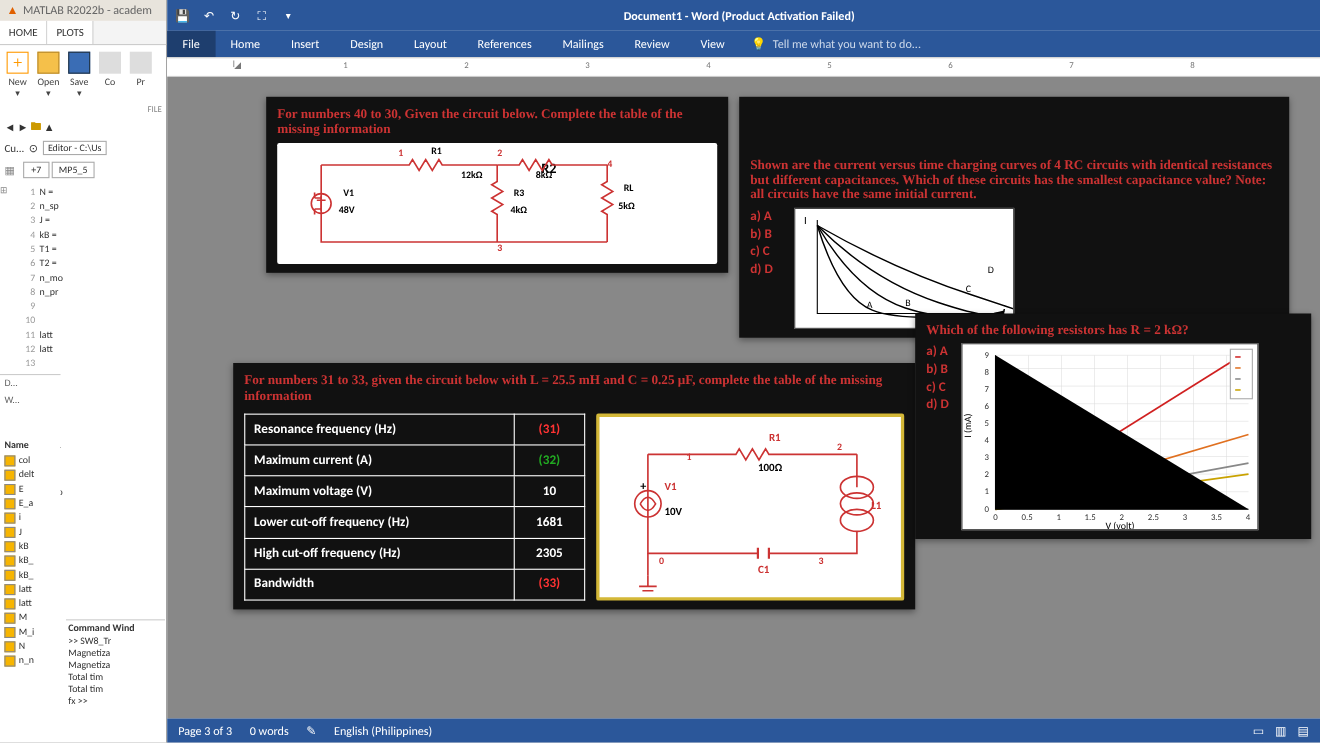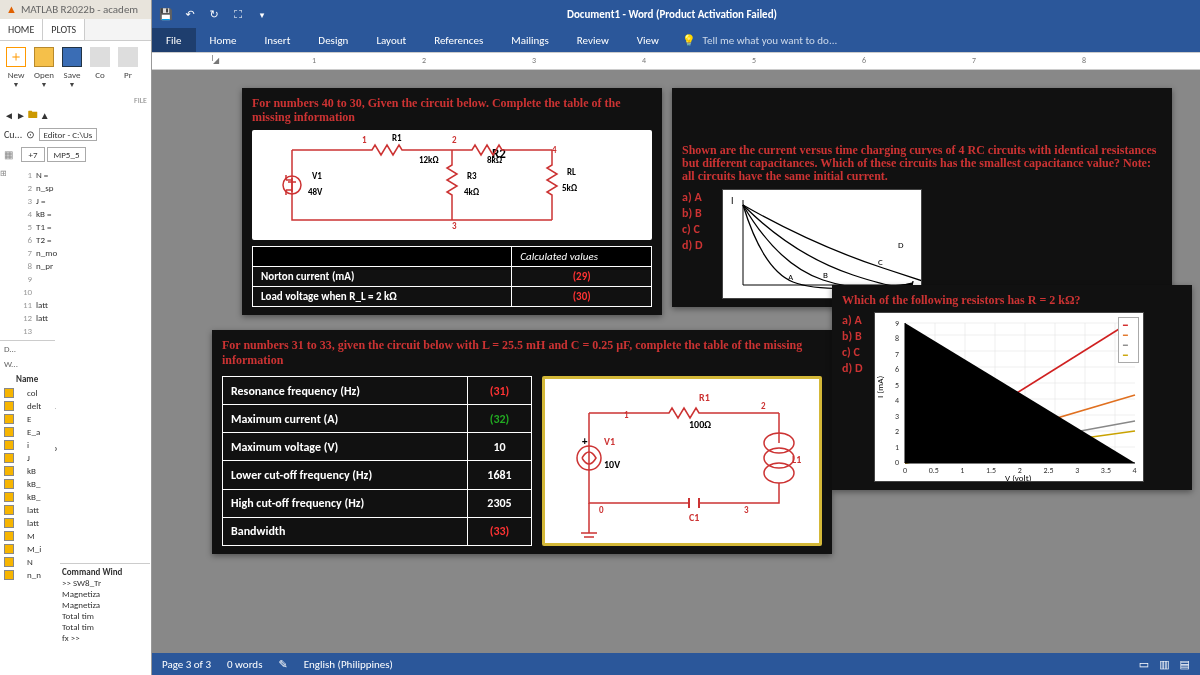--- a/index.html
+++ b/index.html
@@ -14,21 +14,21 @@
 .matlab-quick-item { text-align:center; font-size:9px; color:#444; }
 .matlab-quick-icon { width:20px; height:20px; margin:0 auto 2px; }
 .file-lbl { font-size:8px; text-align:right; padding-right:4px; color:#888; }
 .matlab-nav { display:flex; gap:2px; padding:2px 4px; align-items:center; }
 .cu-row { display:flex; align-items:center; padding:2px 4px; gap:4px; }
 .editor-tabs { display:flex; gap:2px; padding:2px 4px; }
 .editor-tab { border:1px solid #aaa; padding:1px 6px; font-size:9px; background:#fff; }
 .code-area { padding:2px 4px; font-size:9px; white-space:pre; line-height:13px; color:#333; height:300px; overflow:hidden; }
 .code-line { display:flex; gap:4px; }
 .code-num { width:14px; text-align:right; color:#999; }
-.ws-row { padding:1px 4px; display:flex; align-items:center; gap:13px; }
+.ws-row { padding:1px 4px; display:flex; align-items:center; gap:3px; }
 .ws-cube { width:10px; height:10px; background:#f7b500; border:1px solid #888; display:inline-block; }
 .cmd-window { position:absolute; bottom:30px; left:60px; width:90px; font-size:9px; border-top:1px solid #ccc; padding:2px; }
 
 
 .word { position:absolute; left:152px; top:0; right:0; bottom:0; background:#fff; display:flex; flex-direction:column; }
 .word-titlebar { background:#2b579a; color:#fff; height:28px; display:flex; align-items:center; padding:0 6px; font-size:11px; }
 .qat { display:flex; gap:8px; align-items:center; }
 .qat-icon { width:16px; height:16px; display:flex; align-items:center; justify-content:center; }
 .doc-title { margin:0 auto; font-size:11px;font-weight:bold; }
 .word-ribbon-tabs { background:#2b579a; color:#fff; height:24px; display:flex; align-items:center; font-size:11px; }
@@ -117,21 +117,21 @@
     </div>
   </div>
   <div style="display:flex;">
     <div style="width:14px;font-size:8px;color:#888;padding-top:2px;">⊞</div>
     <div class="code-area" id="code-lines"><div class="code-line"><span class="code-num">1</span><span>N =</span></div><div class="code-line"><span class="code-num">2</span><span>n_sp</span></div><div class="code-line"><span class="code-num">3</span><span>J =</span></div><div class="code-line"><span class="code-num">4</span><span>kB =</span></div><div class="code-line"><span class="code-num">5</span><span>T1 =</span></div><div class="code-line"><span class="code-num">6</span><span>T2 =</span></div><div class="code-line"><span class="code-num">7</span><span>n_mo</span></div><div class="code-line"><span class="code-num">8</span><span>n_pr</span></div><div class="code-line"><span class="code-num">9</span><span></span></div><div class="code-line"><span class="code-num">10</span><span></span></div><div class="code-line"><span class="code-num">11</span><span>latt</span></div><div class="code-line"><span class="code-num">12</span><span>latt</span></div><div class="code-line"><span class="code-num">13</span><span></span></div><div class="code-line"><span class="code-num">14</span><span>% In</span></div><div class="code-line"><span class="code-num">15</span><span>M =</span></div><div class="code-line"><span class="code-num">16</span><span>E =</span></div><div class="code-line"><span class="code-num">17</span><span></span></div><div class="code-line"><span class="code-num">18</span><span></span></div><div class="code-line"><span class="code-num">19</span><span>M_ar</span></div><div class="code-line"><span class="code-num">20</span><span>E_ar</span></div><div class="code-line"><span class="code-num">21</span><span></span></div><div class="code-line"><span class="code-num">22</span><span>% Mo</span></div><div class="code-line"><span class="code-num">23</span><span>tic;</span></div></div>
   </div>
 
   <div style="position:absolute;left:0;top:340px;width:55px;font-size:9px;background:#fff;border-top:1px solid #ccc;">
     <div style="padding:2px 4px;color:#666;">D...</div>
     <div style="padding:2px 4px;color:#666;">W...</div>
-    <div style="padding:2px 16px;font-weight:bold;">Name</div>
+    <div style="padding:2px 4px;font-weight:bold;margin-top:26px;">Name</div>
     <div id="ws-vars">
         <div class="ws-row">
           <span class="ws-cube"></span>
           <span>col</span>
         </div>
         <div class="ws-row">
           <span class="ws-cube"></span>
           <span>delt</span>
         </div>
         <div class="ws-row">
@@ -267,36 +267,20 @@
             <path d="M180 10 H200 l3 -5 6 10 6 -10 6 10 6 -10 3 5 H280"></path>
             <path d="M280 10 V25 l-5 3 10 6 -10 6 10 6 -10 6 5 3 V80"></path>
             <path d="M180 10 V25 l-5 3 10 6 -10 6 10 6 -10 6 5 3 V80"></path>
             <path d="M20 10 V80 H280"></path>
             <path d="M20 40 h-6 M20 50 h-6 M14 40 V35 M14 50 V55"></path>
             <circle cx="20" cy="45" r="9"></circle>
             <path d="M20 38 V52 M16 42 H24"></path>
           </g>
         </svg>
       </div>
-      <table class="calc" style="margin-top:6px;">
-        <tbody>
-            <tr>
-              <th style="width:65%;"></th>
-              <th class="hdr-calc">Calculated values</th>
-            </tr>
-        <tr>
-              <td>Norton current (mA)</td>
-              <td class="ans">(29)</td>
-            </tr>
-        <tr>
-              <td><span>Load voltage when R_L = 2 kΩ</span></td>
-              <td class="ans">(30)</td>
-            </tr>
-      </tbody>
-        </table>
     </div>
 
     <div class="slide red-text" style="left:60px;top:260px;width:620px;">
       <div class="slide-text" style="line-height:15px;">For numbers 31 to 33, given the circuit below with L = 25.5 mH and C = 0.25 μF, complete the table of the missing information</div>
       <div style="display:flex;gap:10px;margin-top:8px;">
         <table class="calc" style="width:310px;font-size:12px;">
           <tbody>
               <tr>
                 <td>Resonance frequency (Hz)</td>
                 <td class="ans">(31)</td>

